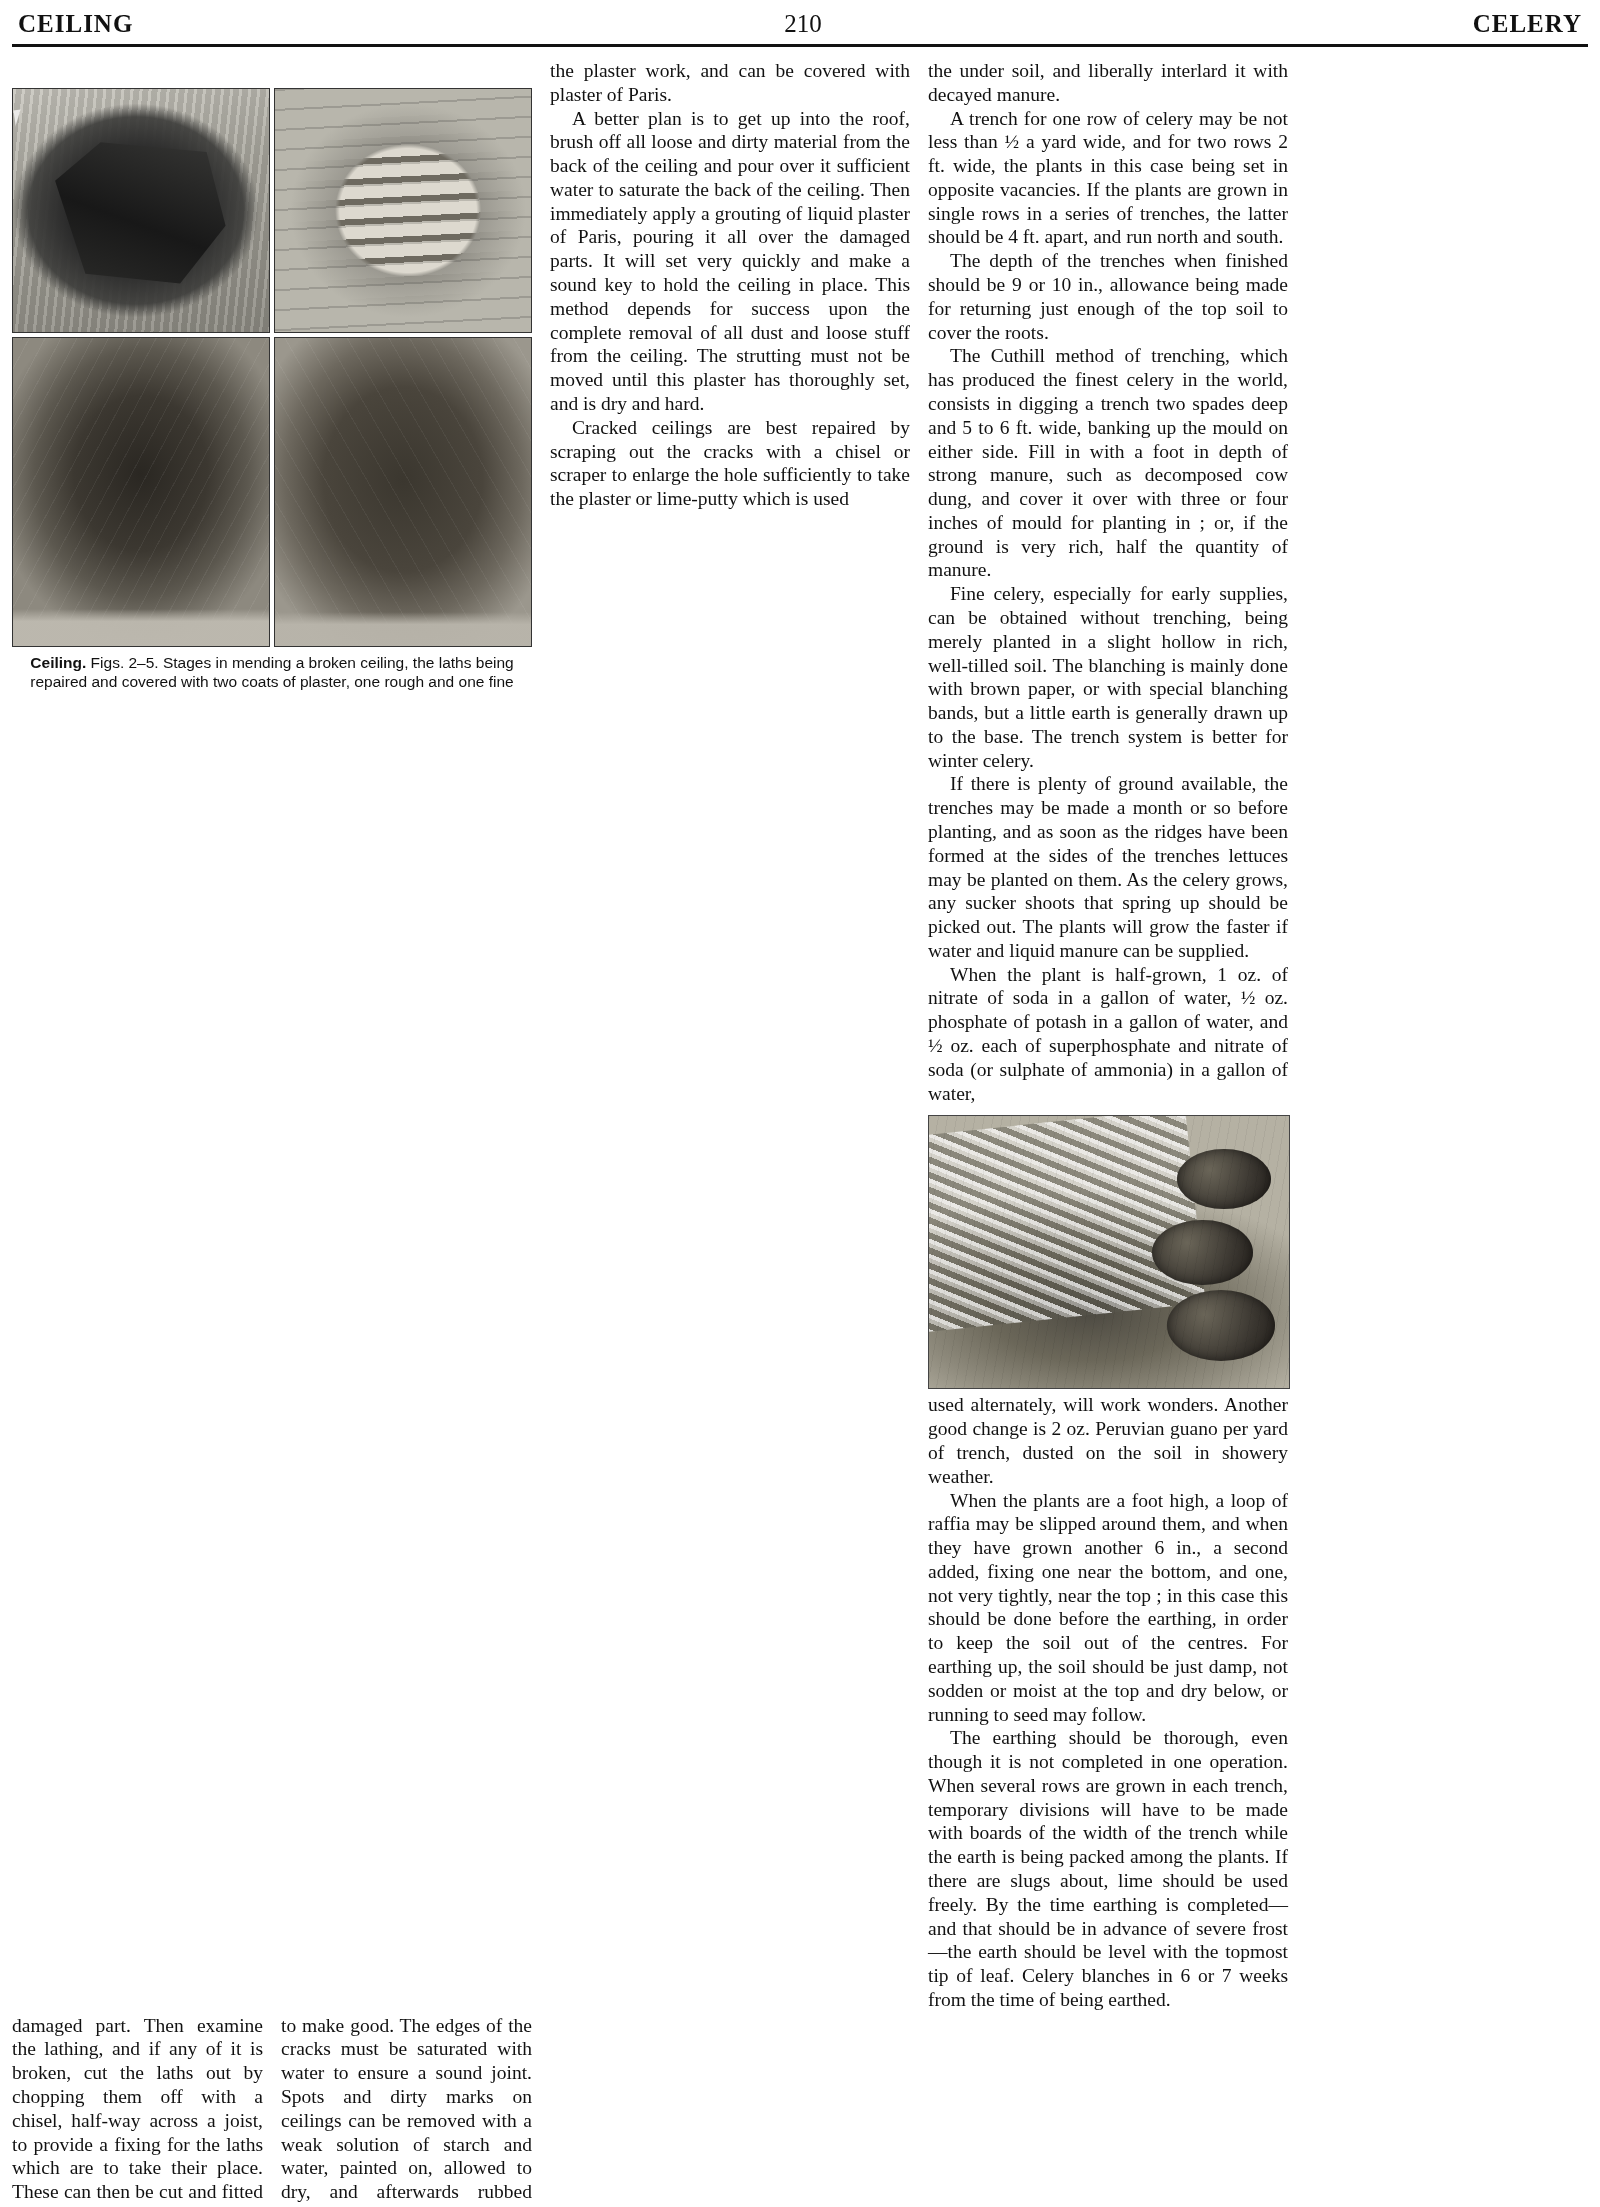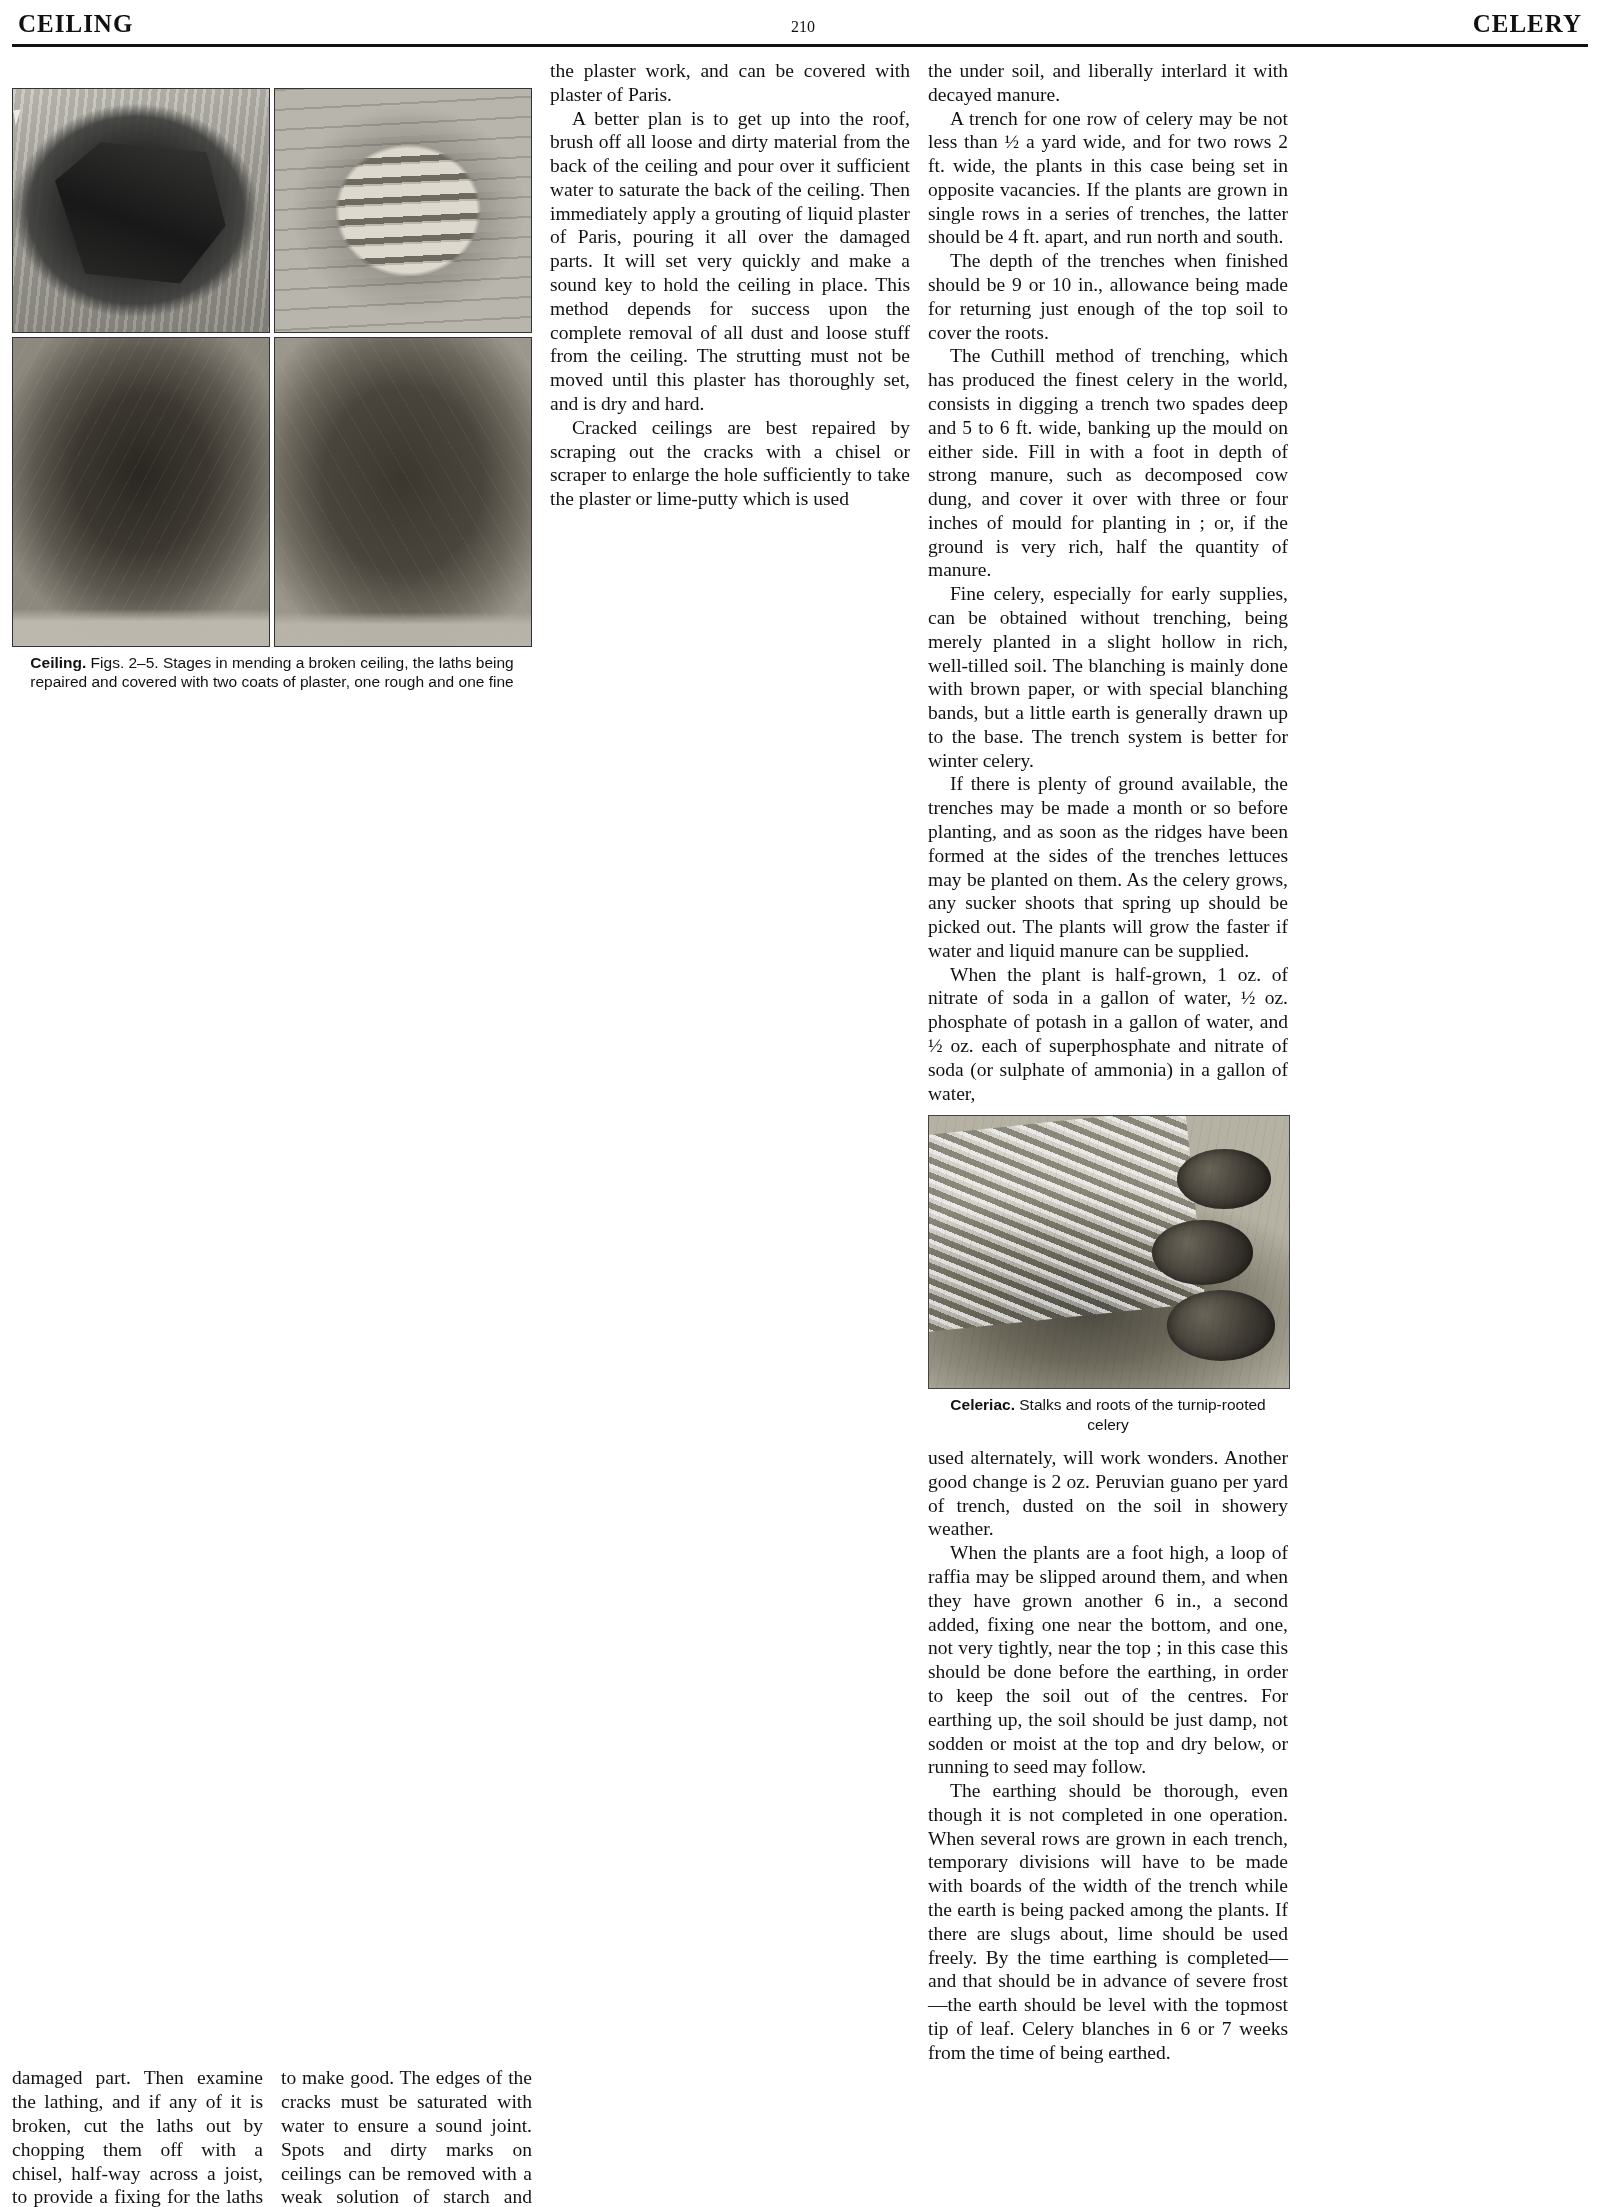--- a/index.html
+++ b/index.html
@@ -31,21 +31,21 @@
     border-bottom: 3px solid #111;
     font-family: "Liberation Serif", serif;
   }
   .runhead .side {
     font-size: 25px;
     letter-spacing: 1px;
     font-variant: small-caps;
     font-weight: 700;
   }
   .runhead .folio {
-    font-size: 16px;
+    font-size: 25px;
     font-weight: 400;
   }
   
   .cols {
     display: flex;
     gap: 18px;
     margin-top: 12px;
     align-items: flex-start;
   }
   .col {
@@ -269,24 +269,20 @@
       <p>When the plant is half-grown, 1 oz. of nitrate of soda in a gallon of water, ½ oz. phosphate of potash in a gallon of water, and ½ oz. each of superphosphate and nitrate of soda (or sulphate of ammonia) in a gallon of water,</p>
 
       <div class="celeriac-fig">
         <div class="celeriac-img">
           <div class="stalks"></div>
           <div class="root1"></div>
           <div class="root2"></div>
           <div class="root3"></div>
           <div class="shade"></div>
         </div>
-        <div class="fig-caption">
-          <span class="lead">Celeriac.</span>
-          <span>Stalks and roots of the turnip-rooted celery</span>
-        </div>
       </div>
 
       <p class="noindent">used alternately, will work wonders. Another good change is 2 oz. Peruvian guano per yard of trench, dusted on the soil in showery weather.</p>
       <p>When the plants are a foot high, a loop of raffia may be slipped around them, and when they have grown another 6 in., a second added, fixing one near the bottom, and one, not very tightly, near the top ; in this case this should be done before the earthing, in order to keep the soil out of the centres. For earthing up, the soil should be just damp, not sodden or moist at the top and dry below, or running to seed may follow.</p>
       <p>The earthing should be thorough, even though it is not completed in one operation. When several rows are grown in each trench, temporary divisions will have to be made with boards of the width of the trench while the earth is being packed among the plants. If there are slugs about, lime should be used freely. By the time earthing is completed—and that should be in advance of severe frost—the earth should be level with the topmost tip of leaf. Celery blanches in 6 or 7 weeks from the time of being earthed.</p>
     </div>
   </div>
 
   <div class="bottom-area">
     <div class="bottom-left">

